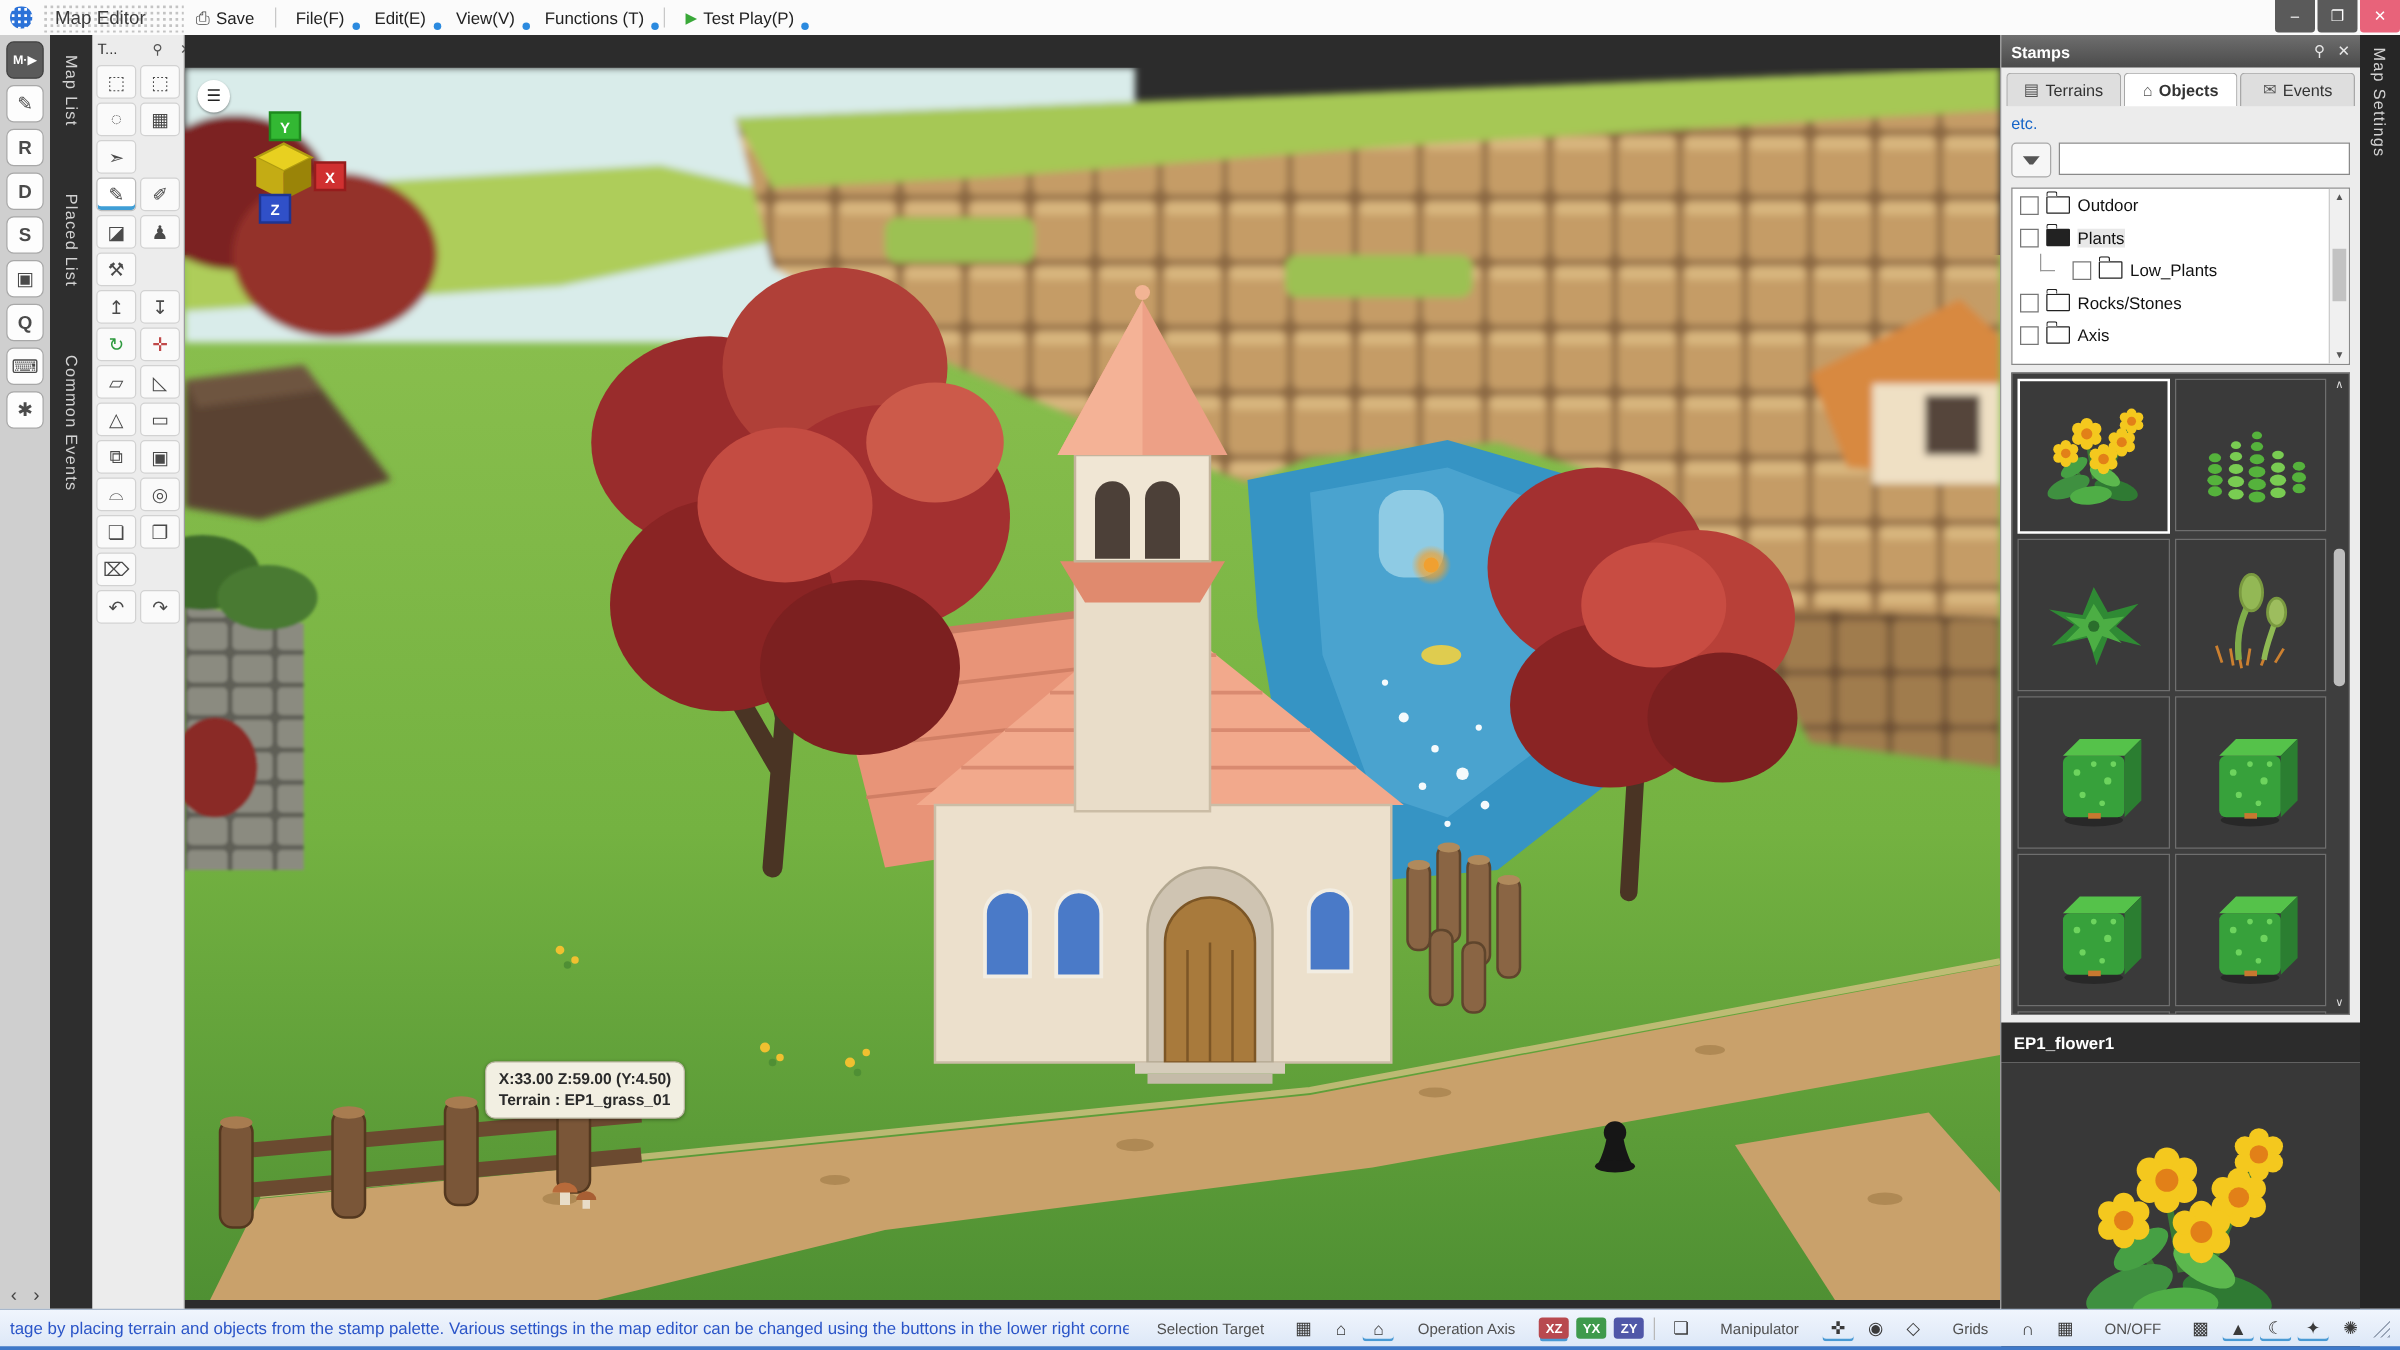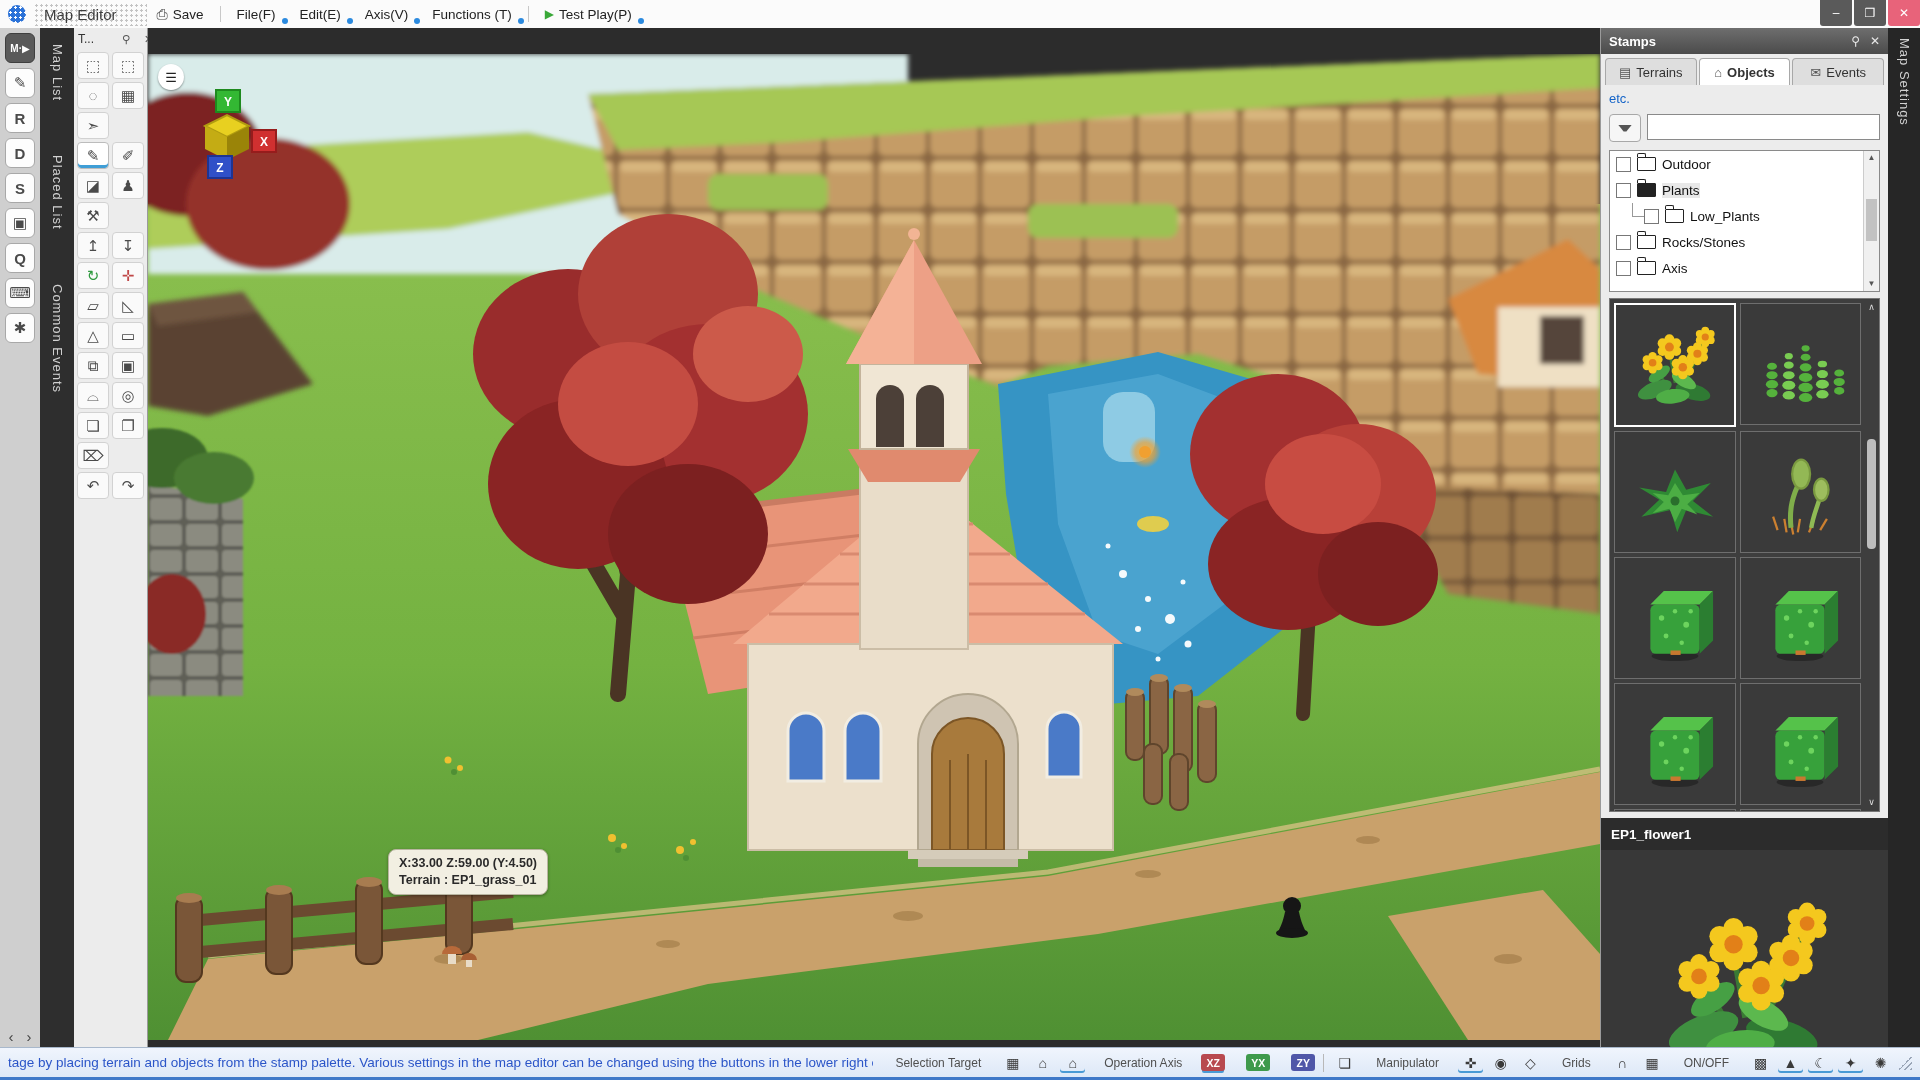--- a/index.html
+++ b/index.html
@@ -56,21 +56,21 @@
   .sptab.active{background:#fff;font-weight:bold;}
   .sptab .ticon{font-size:13px;color:#555;}
   #etclink{color:#1464c8;font-size:13px;padding:6px 8px 2px 8px;}
   #filterrow{display:flex;gap:6px;padding:6px 8px;}
   #filterbtn{width:30px;height:26px;background:#f6f6f6;border:1px solid #a8a8a8;border-radius:4px;display:flex;align-items:center;justify-content:center;}
   .funnel{width:14px;height:7px;background:#555;clip-path:polygon(0 0,100% 0,60% 100%,40% 100%);}
   .funnel:after{content:"";}
   #filterinput{flex:1;height:24px;border:1px solid #8a8a8a;background:#fff;font-size:13px;padding:0 4px;}
   #tree{position:relative;margin:2px 8px;height:140px;background:#fff;border:1px solid #8a8a8a;overflow:hidden;}
   .trow{display:flex;align-items:center;height:26px;gap:6px;padding-left:6px;font-size:13.5px;color:#111;}
-  .trow.lvl1{padding-left:34px;background:
+  .trow.lvl1{padding-left:48px;background:
       linear-gradient(#999 0 0) 22px 0/1px 14px no-repeat,
       linear-gradient(#999 0 0) 22px 13px/12px 1px no-repeat;}
   .trow.open .flabel{background:#e8e8e8;}
   .cb{width:13px;height:13px;border:1px solid #777;background:#fff;flex:none;}
   .folder{width:17px;height:12px;position:relative;border:1.6px solid #222;border-radius:1px;flex:none;background:#fff;}
   .folder:before{content:"";position:absolute;left:-1px;top:-5px;width:7px;height:3px;border:1.6px solid #222;border-bottom:none;border-radius:2px 2px 0 0;background:#fff;}
   .trow.open .folder{background:#222;}
   #treescroll{position:absolute;right:0;top:0;width:15px;height:100%;background:#f0f0f0;border-left:1px solid #ccc;font-size:8px;color:#555;text-align:center;}
   #treescroll .tsu{height:14px;line-height:14px;}
   #treescroll .thumb{position:absolute;left:2px;top:48px;width:11px;height:42px;background:#c2c2c2;}
@@ -121,21 +121,21 @@
 
     <div class="mbtn">
           <span>File(F)</span>
           <i class="dot"></i>
         </div>
         <div class="mbtn">
           <span>Edit(E)</span>
           <i class="dot"></i>
         </div>
         <div class="mbtn">
-          <span>Axis(V)</span>
+          <span>View(V)</span>
           <i class="dot"></i>
         </div>
         <div class="mbtn">
           <span>Functions (T)</span>
           <i class="dot"></i>
         </div>
       </div>
     <div class="msep"></div>
     <div class="mbtn">
       <span class="playicon">▶</span>
@@ -679,21 +679,21 @@
   </div>
 
   <div id="statusbar">
     <div id="ticker">tage by placing terrain and objects from the stamp palette.  Various settings in the map editor can be changed using the buttons in the lower right corner of the screen or the w</div>
     <div id="cluster">
       <span class="slabel">Selection Target</span>
       <span class="sbtn">▦</span>
       <span class="sbtn">⌂</span>
       <span class="sbtn active">⌂</span>
       <span class="slabel">Operation Axis</span>
-      <span style="display:flex;gap:21px;">
+      <span style="display:flex;gap:6px;">
 
       <span class="axisbtn active" style="--c: #b8494f;">
             <span>XZ</span>
           </span>
           <span class="axisbtn" style="--c: #3f9a4c;">
             <span>YX</span>
           </span>
           <span class="axisbtn" style="--c: #5057a8;">
             <span>ZY</span>
           </span>

